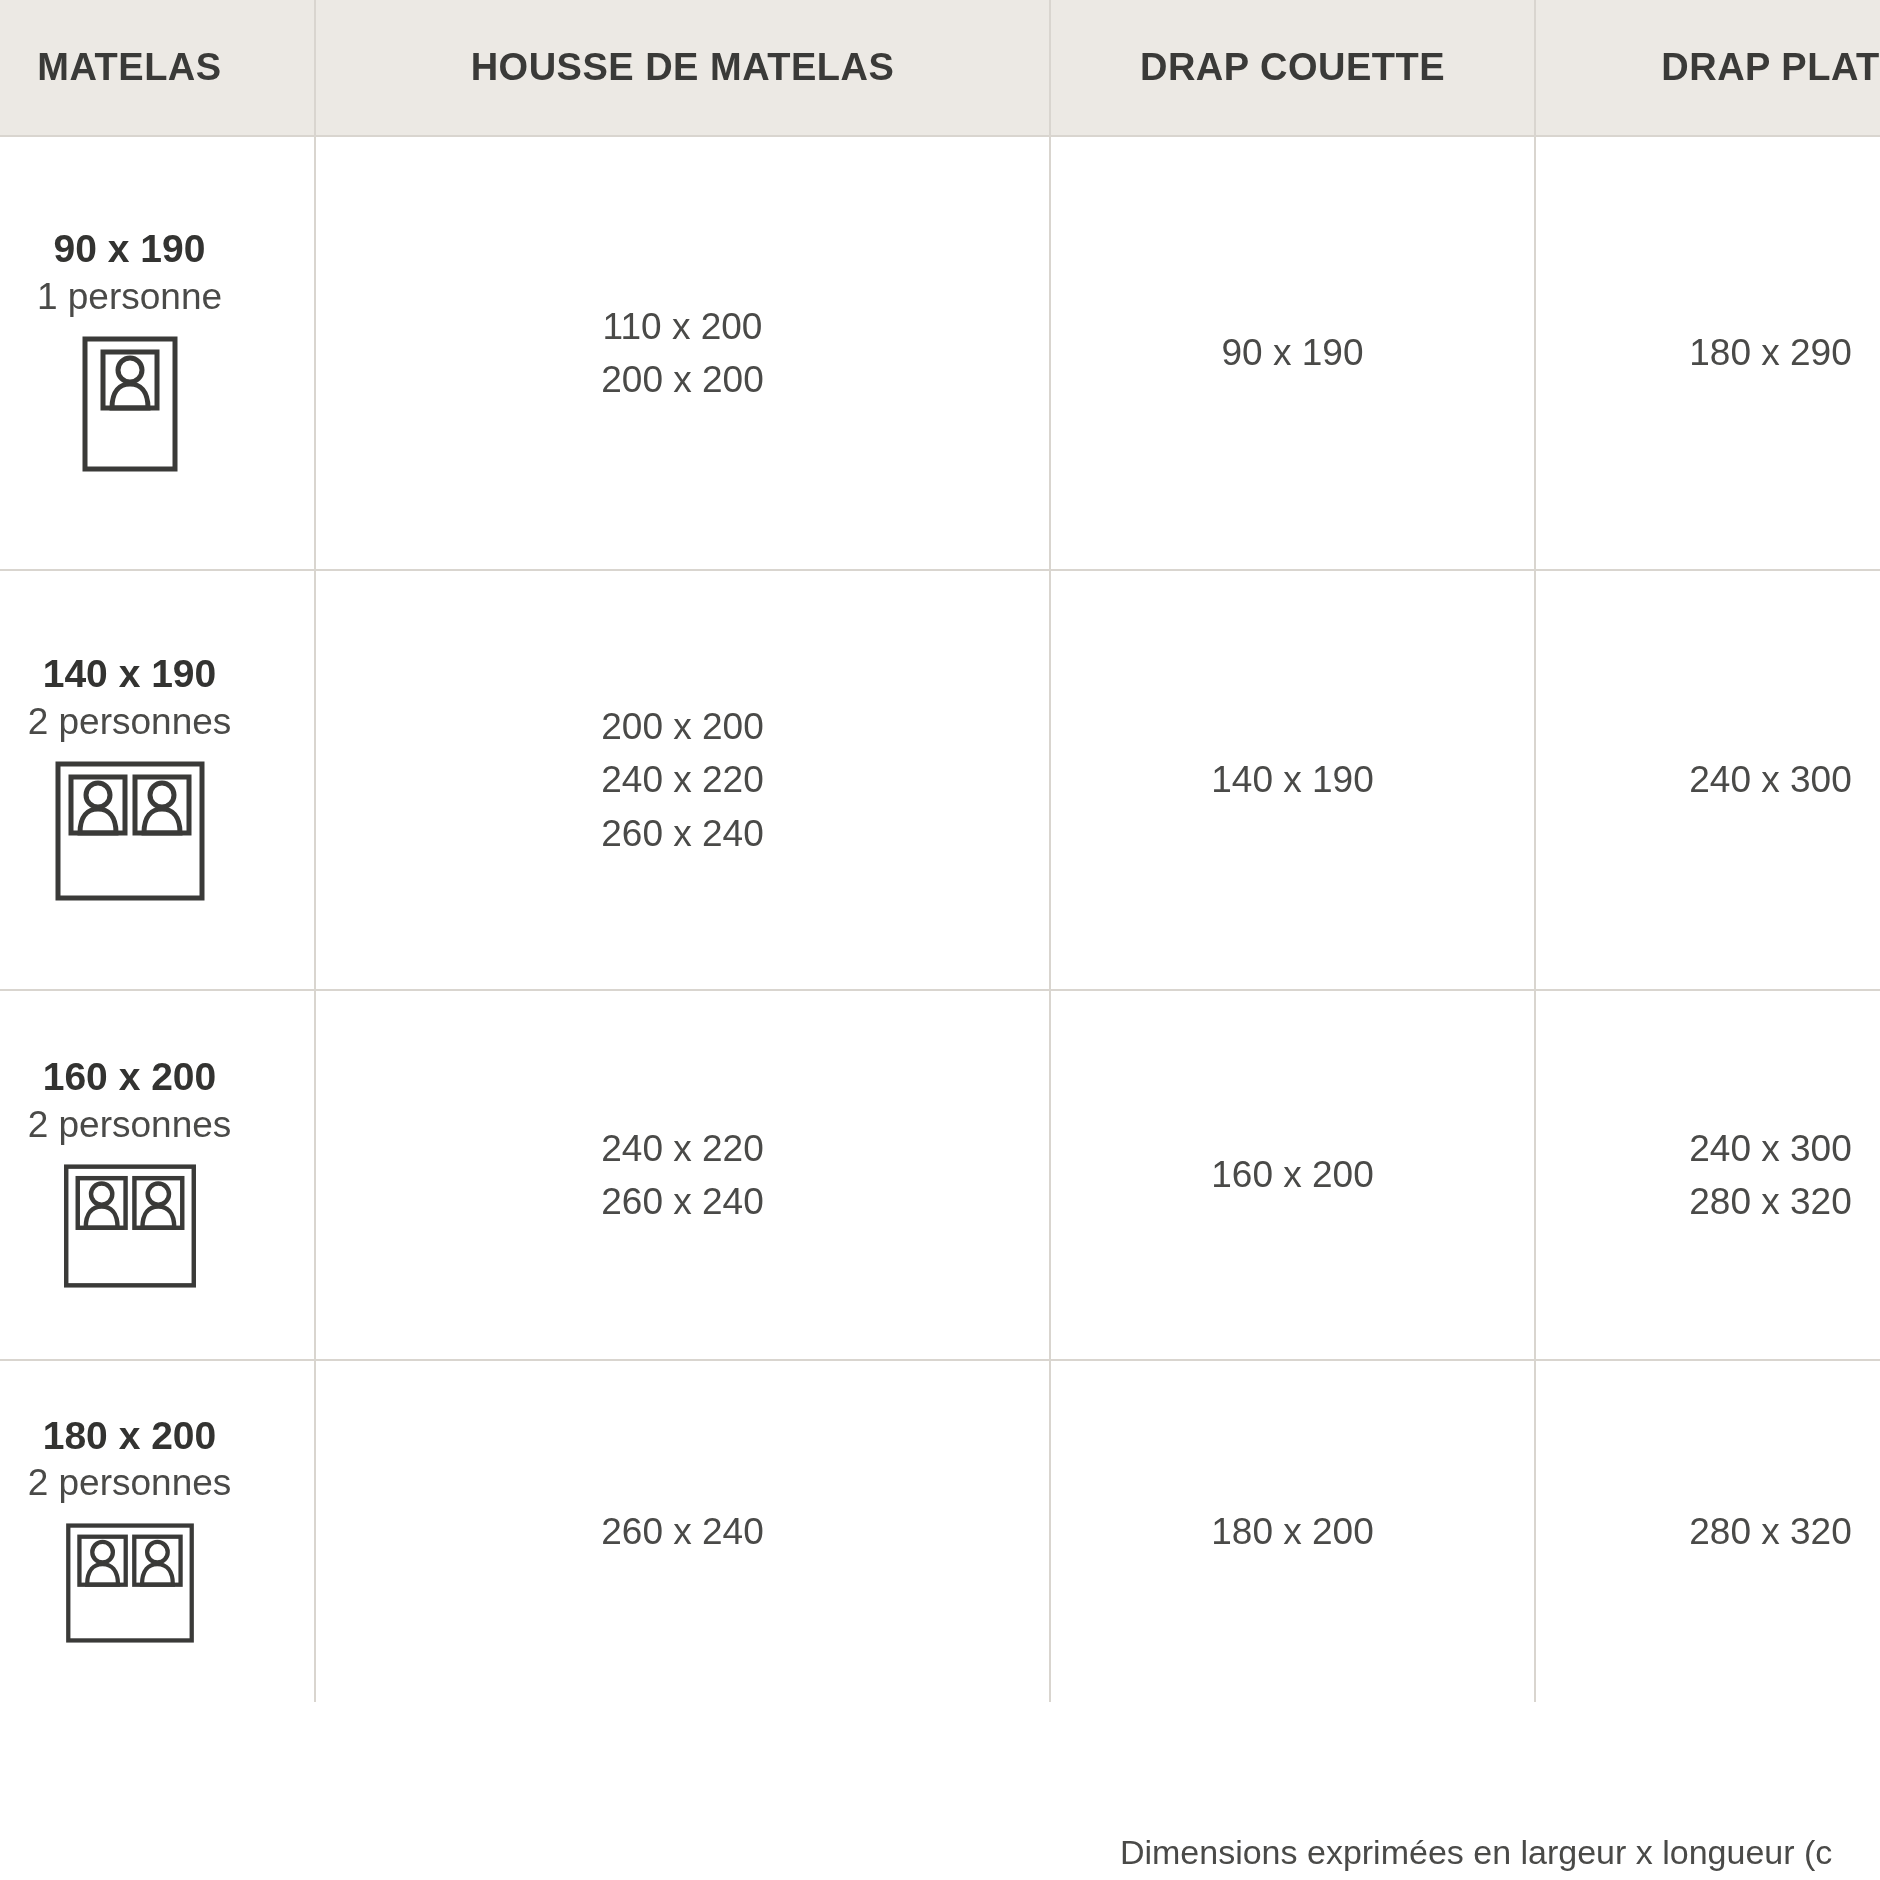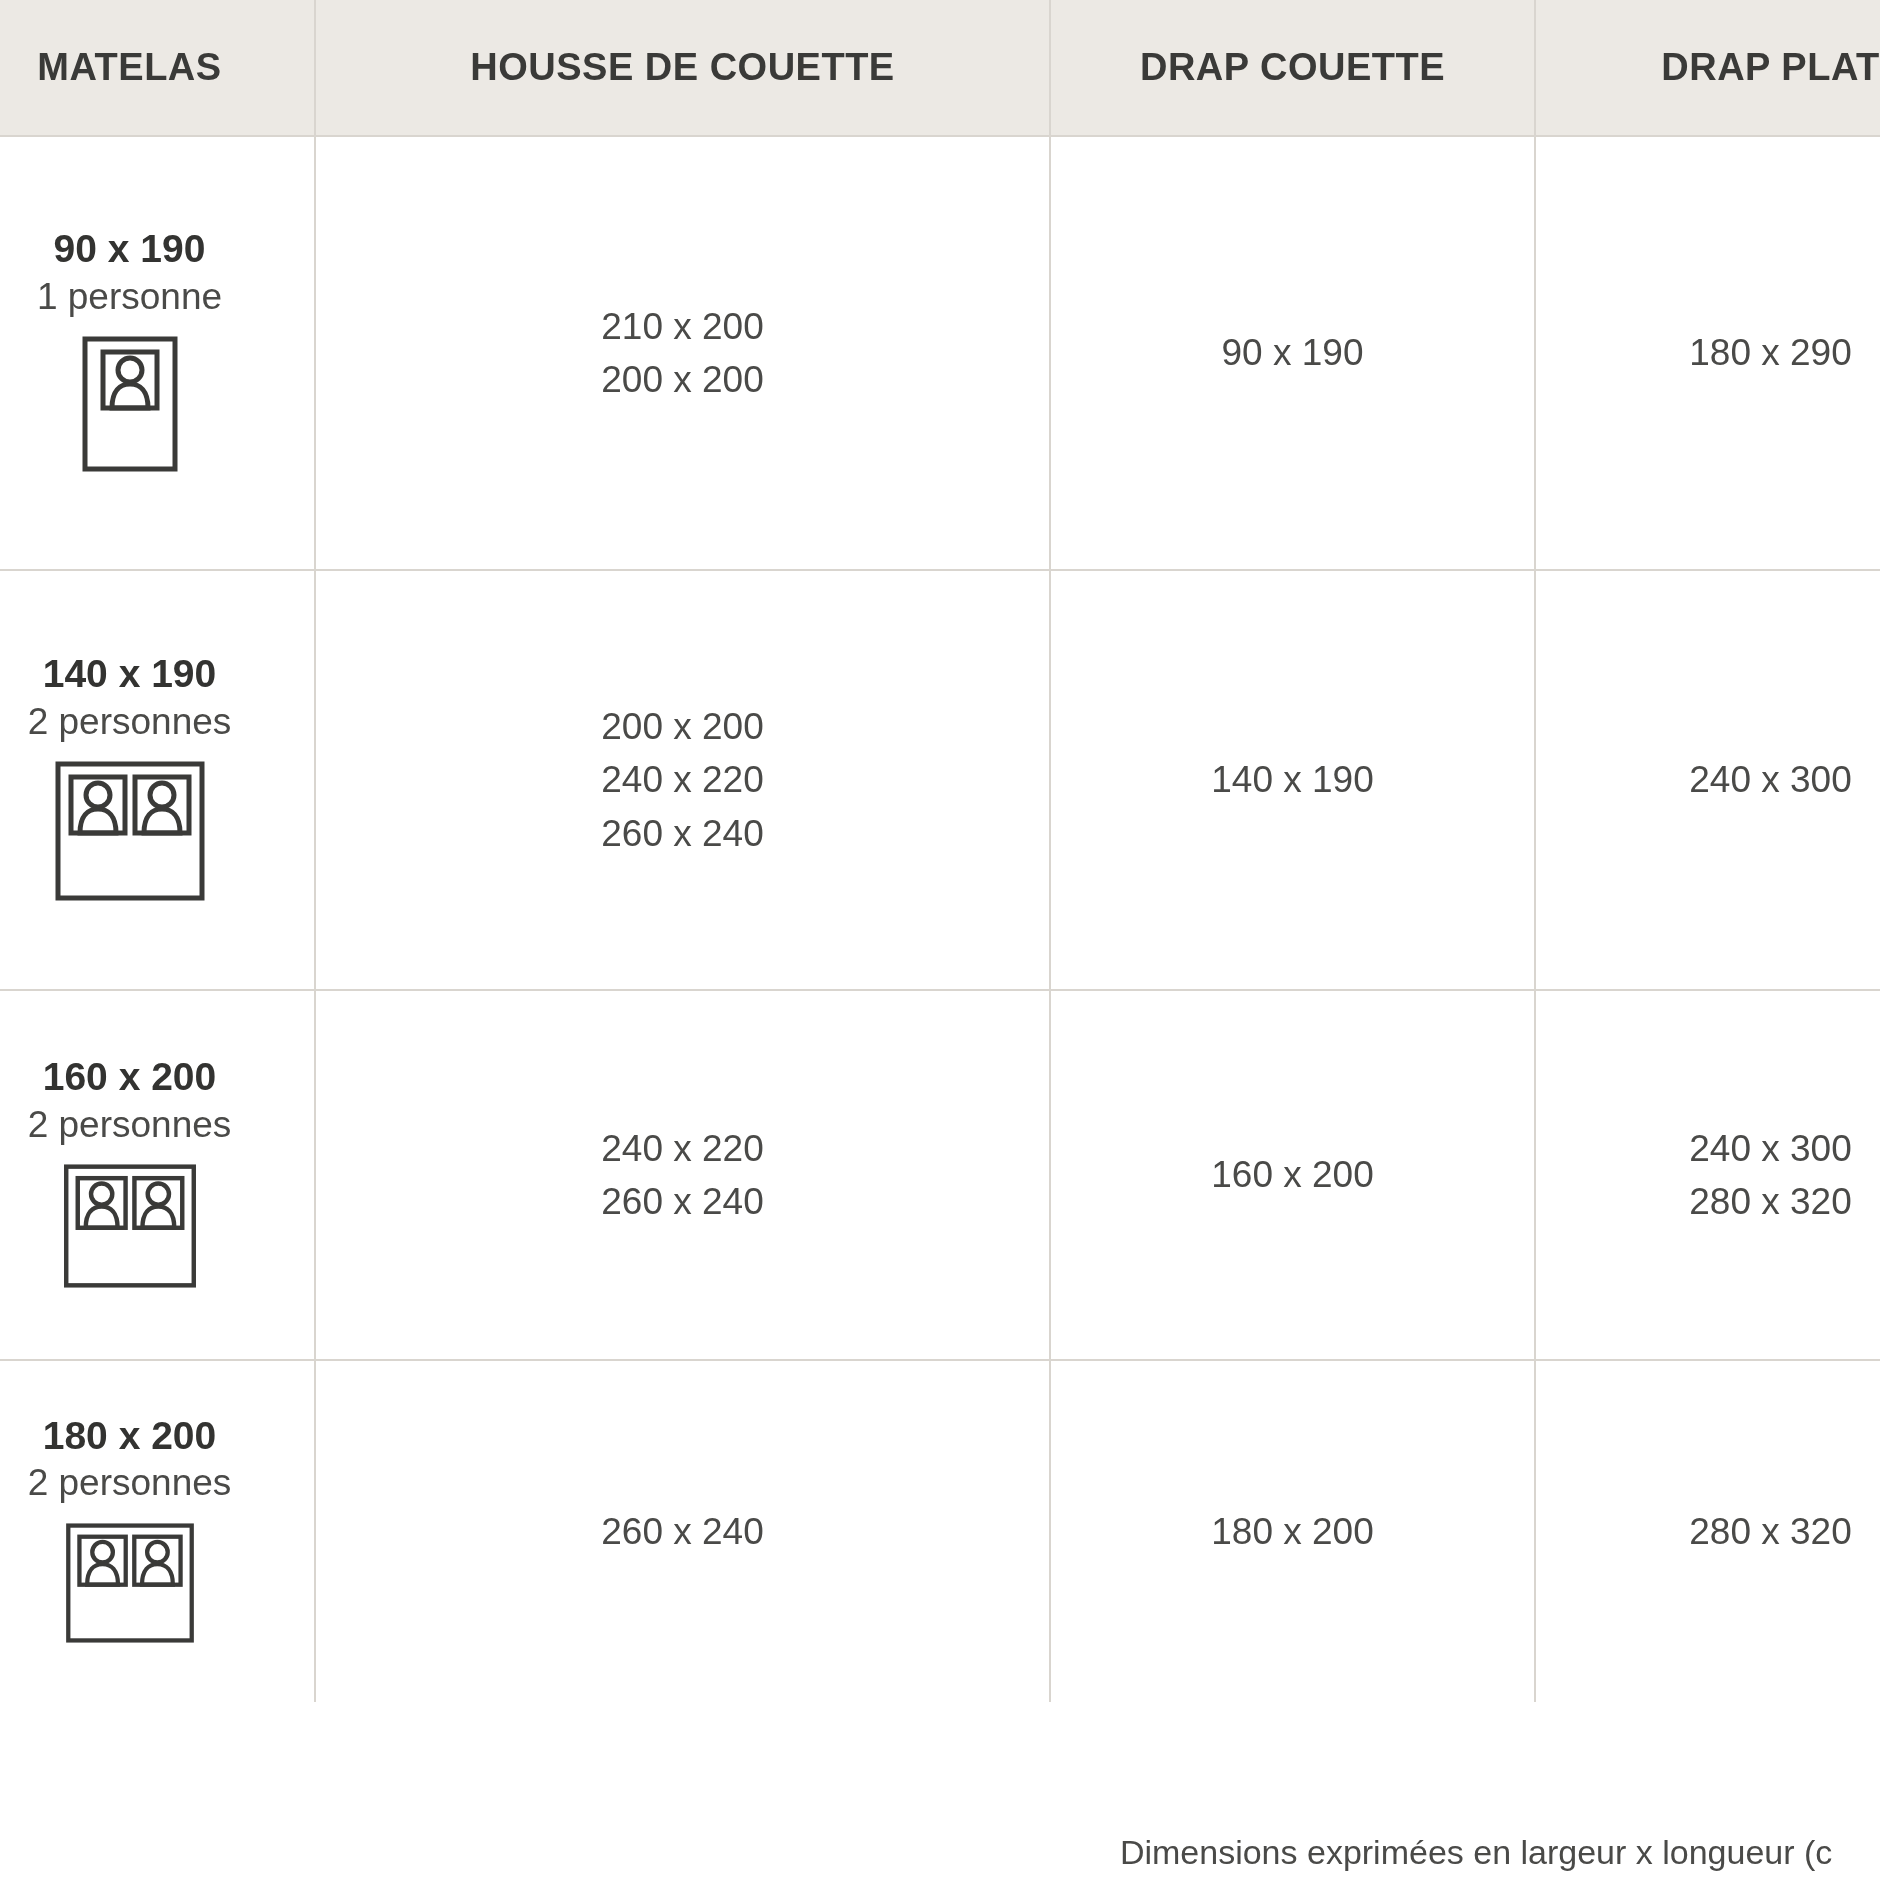--- a/index.html
+++ b/index.html
@@ -118,21 +118,21 @@
   <table class="size-table">
     <colgroup>
       <col class="c-matelas">
       <col class="c-hdc">
       <col class="c-dh">
       <col class="c-dp">
     </colgroup>
     <thead>
       <tr>
         <th>MATELAS</th>
-        <th>HOUSSE DE COUETTE</th>
+        <th>HOUSSE DE MATELAS</th>
         <th>DRAP COUETTE</th>
         <th>DRAP PLAT</th>
       </tr>
     </thead>
     <tbody>
 
       <tr class="r1">
         <td class="matelas-cell">
           <div class="matelas-size">90 x 190</div>
           <div class="matelas-people">1 personne</div>
@@ -140,21 +140,21 @@
             <svg width="96" height="136" viewBox="0 0 96 136" xmlns="http://www.w3.org/2000/svg">
               <rect x="3" y="3" width="90" height="130" fill="none" stroke="#3a3a38" stroke-width="5"></rect>
               <rect x="21" y="16" width="54" height="56" fill="none" stroke="#3a3a38" stroke-width="5"></rect>
               <circle cx="48" cy="34" r="12" fill="none" stroke="#3a3a38" stroke-width="5"></circle>
               <path d="M30 72 C30 55 38 48 48 48 C58 48 66 55 66 72 Z" fill="none" stroke="#3a3a38" stroke-width="5"></path>
             </svg>
           </div>
         </td>
         <td>
           <div class="dim-lines">
-            <div>210 x 200</div>
+            <div>110 x 200</div>
             <div>200 x 200</div>
           </div>
         </td>
         <td>
           <div class="dim-lines">
             <div>90 x 190</div>
           </div>
         </td>
         <td>
           <div class="dim-lines">

